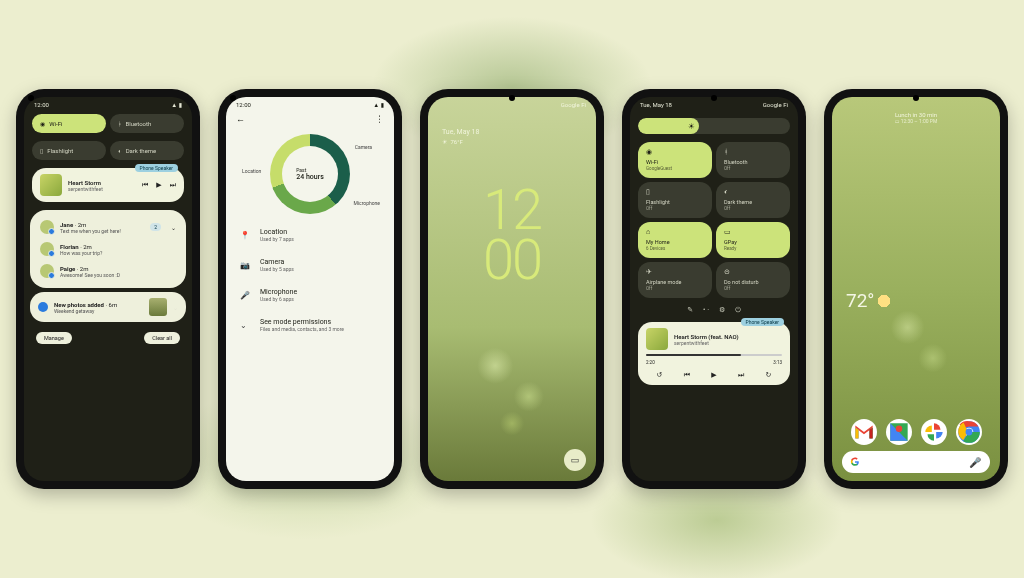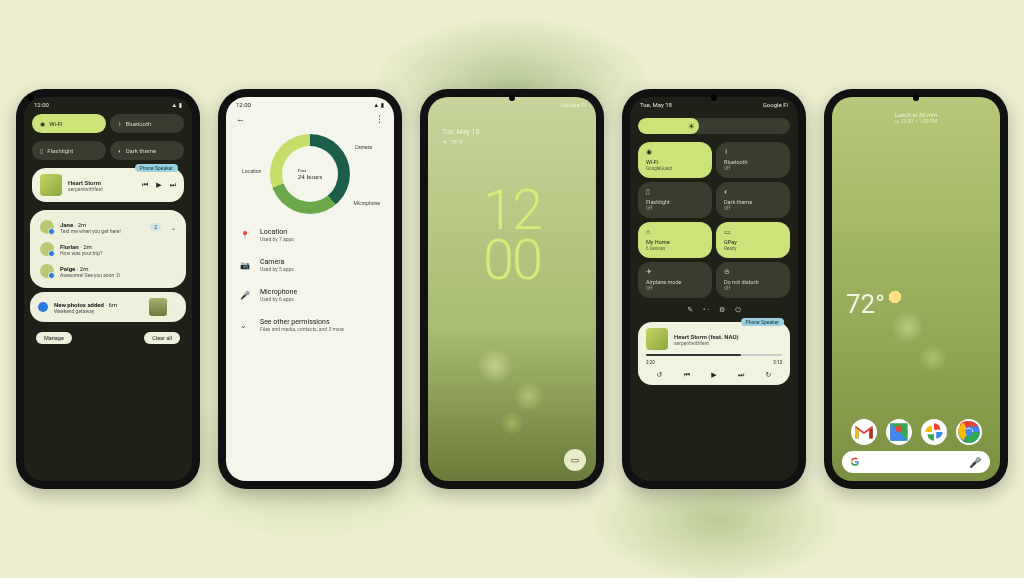--- a/index.html
+++ b/index.html
@@ -61,21 +61,21 @@
   .pill-btn { background: #eef0dc; color: #222; border-radius: 10px; padding: 3px 8px; font-size: 5.5px; }
 
   
   .p2 .screen { background: #f4f5eb; color: #1a1c14; }
   .p2 .status-bar { color: #1a1c14; }
   .p2 .toolbar { display: flex; justify-content: space-between; padding: 4px 10px; font-size: 9px; }
   .p2 h1 { font-size: 13px; font-weight: 400; padding: 8px 14px 4px; }
   .donut-wrap { position: relative; width: 80px; height: 80px; margin: 6px auto; }
   .donut { width: 80px; height: 80px; border-radius: 50%; background: conic-gradient(#1b5e4a 0 140deg, #6aa84a 140deg 250deg, #c6dd6a 250deg 360deg); display: flex; align-items: center; justify-content: center; }
   .donut::before { content: ''; width: 56px; height: 56px; background: #f4f5eb; border-radius: 50%; position: absolute; }
-  .donut-center { position: relative; z-index: 1; text-align: left; font-size: 5px; font-family: Liberation Serif, serif; }
+  .donut-center { position: relative; z-index: 1; text-align: left; font-size: 5px; }
   .donut-center .big { font-size: 7px; font-weight: 500; }
   .donut-label { position: absolute; font-size: 5px; color: #444; }
   .list-item { display: flex; gap: 10px; padding: 8px 14px; align-items: center; }
   .list-item .ico { width: 10px; font-size: 8px; color: #444; }
   .list-item .txt .title { font-size: 7px; }
   .list-item .txt .sub { font-size: 5px; color: #666; }
 
   
   .p3 .screen { background: linear-gradient(#c8d49a, #a8bc72 60%, #6a7a3a); color: #f0f4da; }
   .p3 .flower-bg { position: absolute; inset: 0; background:
@@ -101,21 +101,21 @@
   .p4 .media-ctrls2 { display: flex; justify-content: space-around; font-size: 7px; padding-top: 6px; align-items: center; }
   .p4 .media-times { display: flex; justify-content: space-between; font-size: 4.5px; }
 
   
   .p5 .screen { background: linear-gradient(#b8c87a, #9ab05e 50%, #7a9040); }
   .p5 .flower-bg { position: absolute; inset: 0; background:
     radial-gradient(circle 28px at 45% 60%, rgba(220,235,170,0.5), transparent 60%),
     radial-gradient(circle 24px at 60% 68%, rgba(200,220,140,0.5), transparent 60%); }
   .info-chip { position: absolute; top: 14px; left: 50%; transform: translateX(-50%); color: #f0f4da; font-size: 6px; text-align: center; }
   .info-chip .sub { font-size: 5px; opacity: 0.85; }
-  .weather-widget { position: absolute; left: 14px; top: 50%; font-size: 26px; color: #f4f6e4; display: flex; align-items: flex-start; gap: 2px; }
+  .weather-widget { position: absolute; left: 14px; top: 50%; font-size: 19px; color: #f4f6e4; display: flex; align-items: center; gap: 2px; }
   .sun-icon { width: 16px; height: 16px; background: radial-gradient(circle, #ffe082 55%, transparent 56%); border-radius: 50%; }
   .dock { position: absolute; bottom: 36px; left: 0; right: 0; display: flex; justify-content: space-around; padding: 0 14px; }
   .app-icon { width: 26px; height: 26px; border-radius: 50%; display: flex; align-items: center; justify-content: center; font-size: 12px; }
   .gmail { background: #fff; }
   .maps { background: #fff; }
   .photos { background: #fff; }
   .chrome { background: #fff; }
   .search-bar { position: absolute; bottom: 8px; left: 10px; right: 10px; height: 22px; background: #fff; border-radius: 12px; display: flex; align-items: center; padding: 0 8px; gap: 6px; font-size: 10px; }
   .g-logo { width: 10px; height: 10px; }
 
@@ -249,21 +249,21 @@
       <div class="list-item">
           <span class="ico">🎤</span>
           <div class="txt">
             <div class="title">Microphone</div>
             <div class="sub">Used by 6 apps</div>
           </div>
         </div>
       <div class="list-item">
           <span class="ico">⌄</span>
           <div class="txt">
-            <div class="title">See other permissions</div>
+            <div class="title">See mode permissions</div>
             <div class="sub">Files and media, contacts, and 3 more</div>
           </div>
         </div>
     </div>
   </div>
 
   <div class="phone p3">
     <div class="camera-hole"></div>
     <div class="screen">
       <div class="flower-bg"></div>

